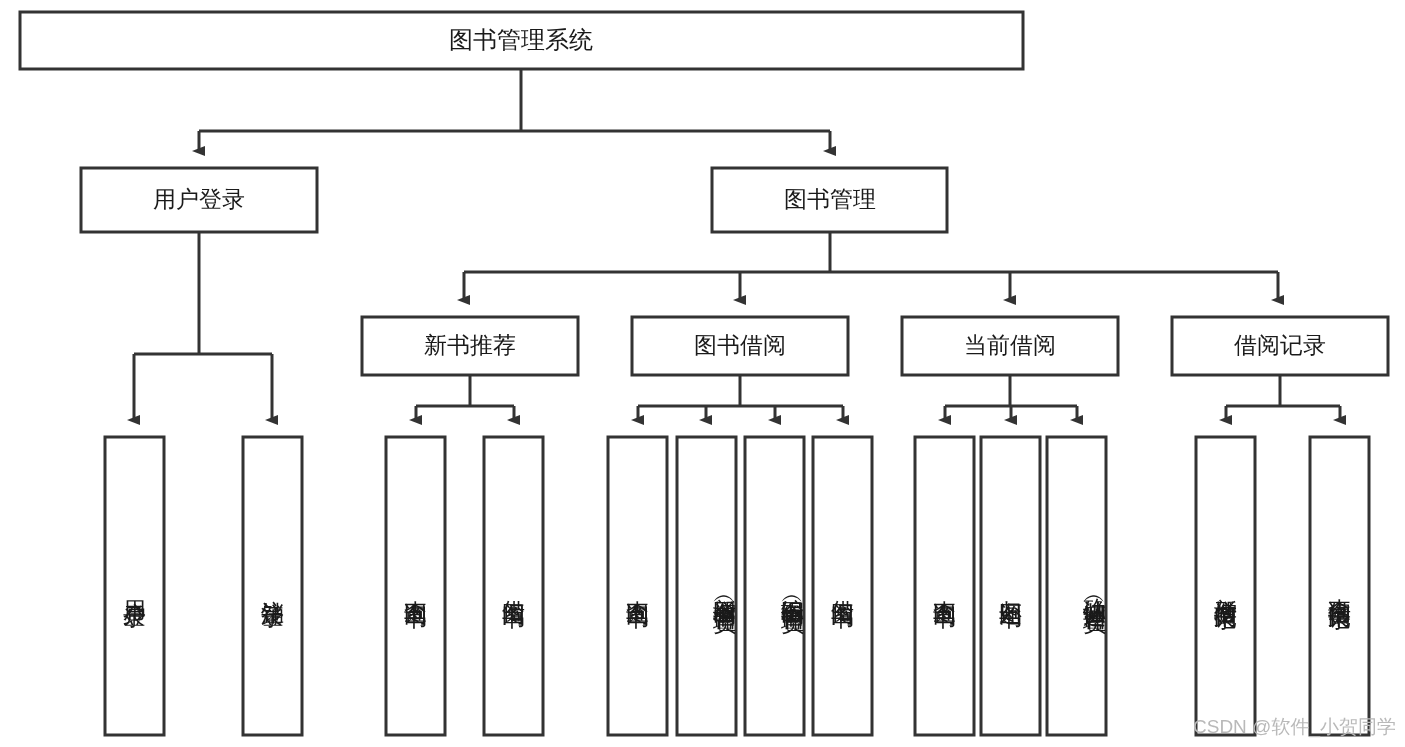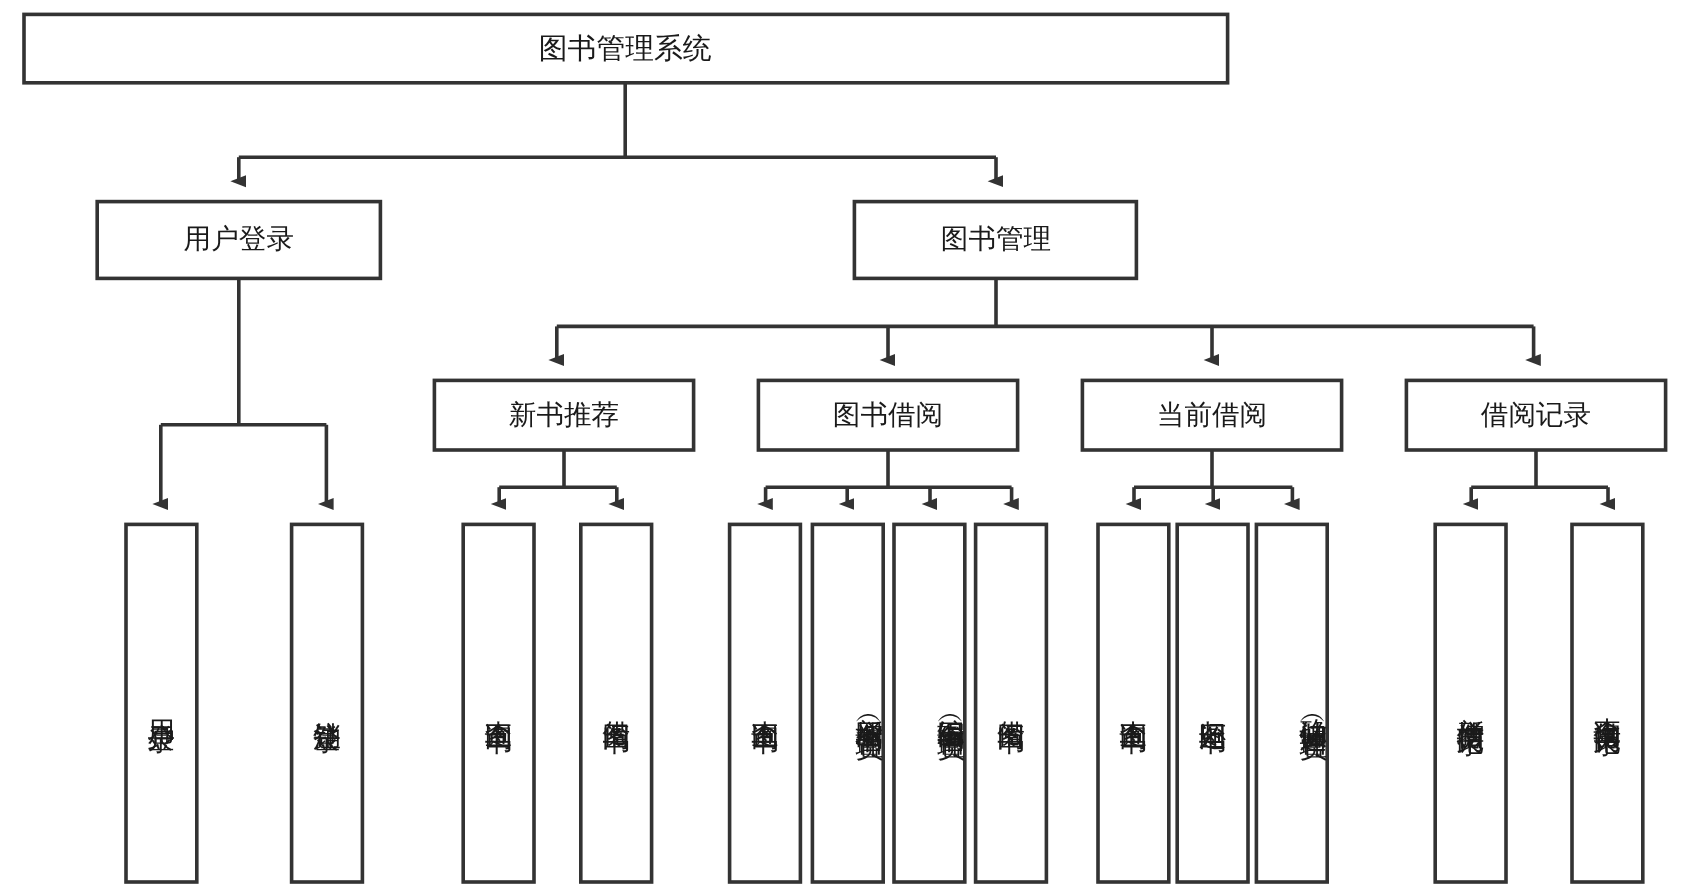--- a/index.html
+++ b/index.html
@@ -193,14 +193,15 @@
   <div class="leaf-label" style="left:608px;top:437px;width:59px;height:298px;">查询图书</div>
   <div class="leaf-label" style="left:677px;top:437px;width:59px;height:298px;align-items:flex-start;padding-top:6px;box-sizing:border-box;">新增图书（管理员）</div>
   <div class="leaf-label" style="left:745px;top:437px;width:59px;height:298px;align-items:flex-start;padding-top:6px;box-sizing:border-box;">编辑图书（管理员）</div>
   <div class="leaf-label" style="left:813px;top:437px;width:59px;height:298px;">借阅图书</div>
   <div class="leaf-label" style="left:915px;top:437px;width:59px;height:298px;">查询图书</div>
   <div class="leaf-label" style="left:981px;top:437px;width:59px;height:298px;">归还图书</div>
   <div class="leaf-label" style="left:1047px;top:437px;width:59px;height:298px;align-items:flex-start;padding-top:6px;box-sizing:border-box;">确认归还（管理员）</div>
   <div class="leaf-label" style="left:1196px;top:437px;width:59px;height:298px;">新增借阅记录</div>
   <div class="leaf-label" style="left:1310px;top:437px;width:59px;height:298px;">查询借阅记录</div>
 
+  <div class="watermark" style="left:1193px;top:714px;">CSDN @软件_小贺同学</div>
 
 </div>
 
 </body></html>

